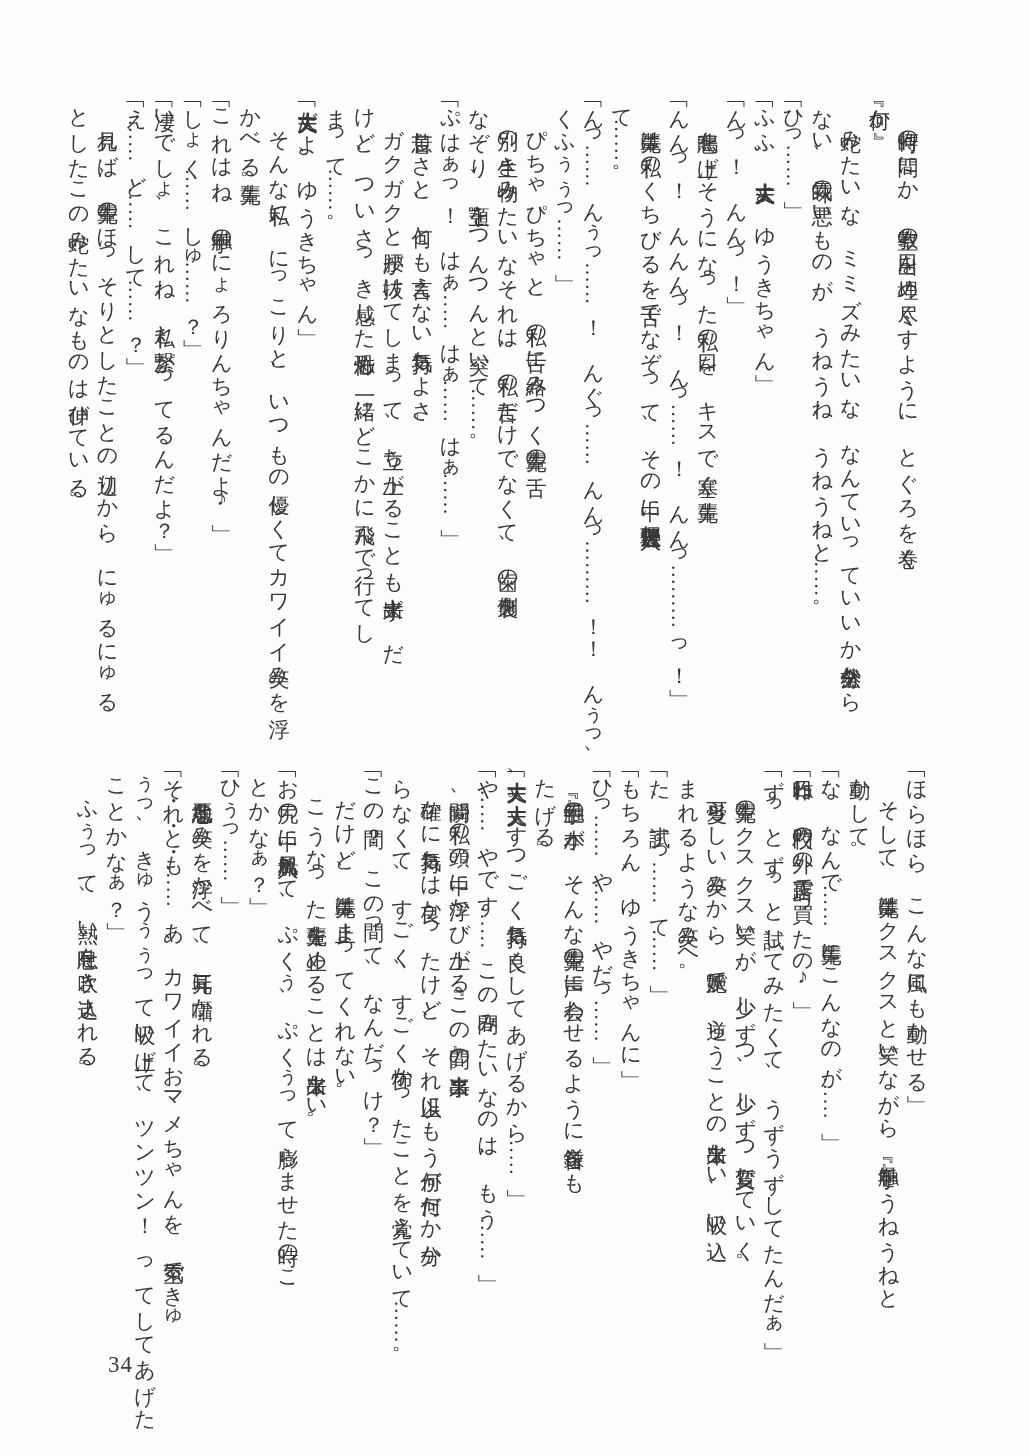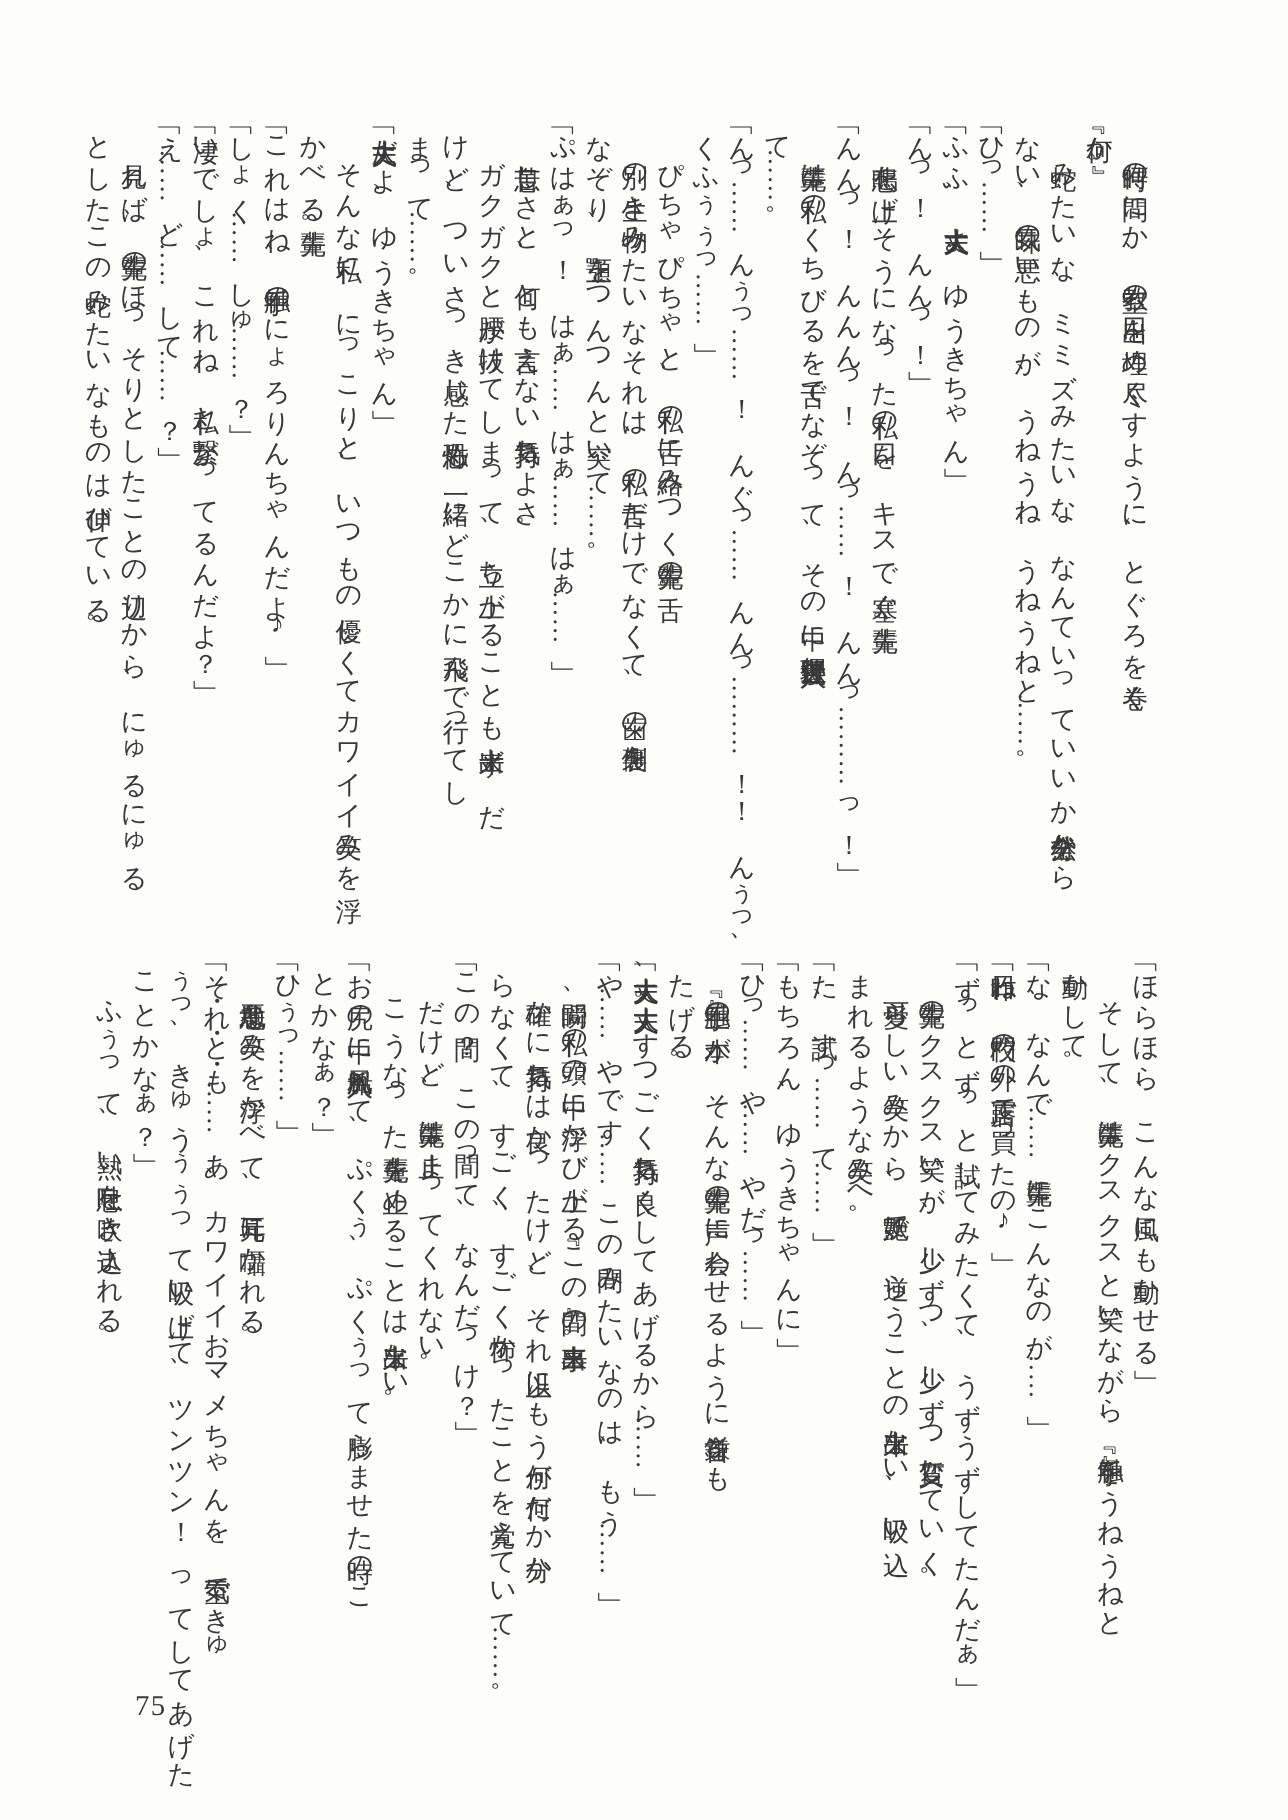--- a/index.html
+++ b/index.html
@@ -109,13 +109,13 @@
   <p>「お尻の中に風船入れて、ぷくぅ、ぷくぅって膨らませた時のこ</p>
   <p>とかなぁ？」</p>
   <p>「ひぅっ……」</p>
   <p>　意地悪な笑みを浮かべて、耳元に囁かれる。</p>
   <p>「そ・れ・と・も……あ、カワイイおマメちゃんを、空気できゅ</p>
   <p>ぅっ、きゅうぅぅって吸い上げて、ツンツン！　ってしてあげた</p>
   <p>ことかなぁ？」</p>
   <p>　ふぅって、熱い吐息を吹き込まれる。</p>
 </div>
 
-<div class="page-number">75</div>
+<div class="page-number">34</div>
 
 </body></html>

